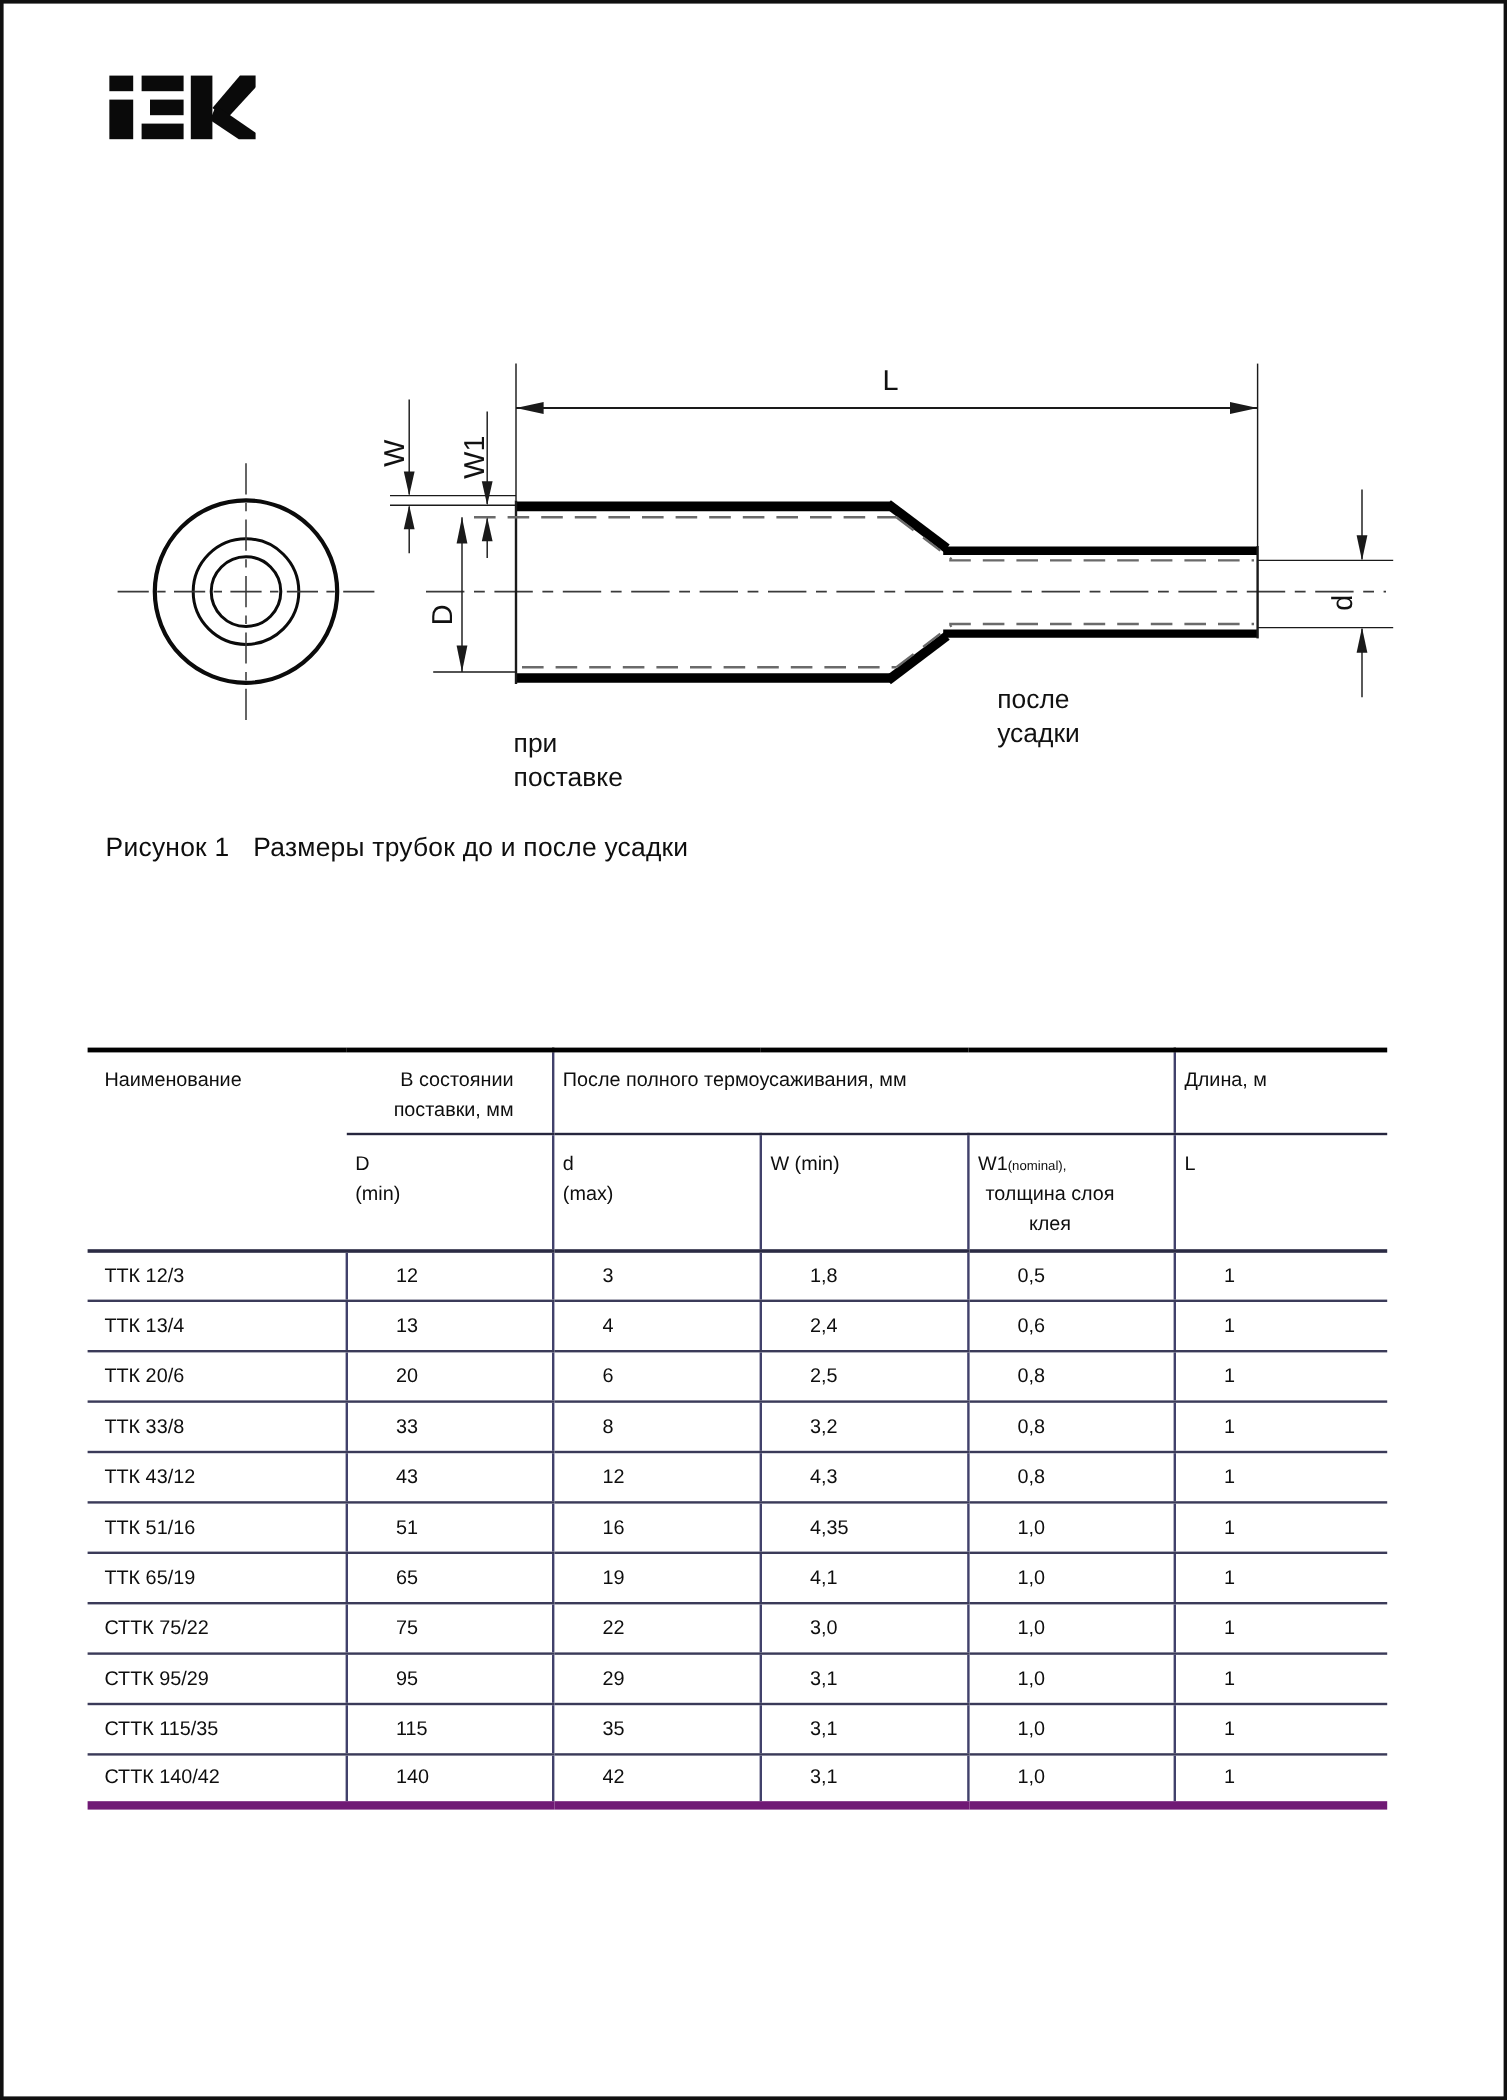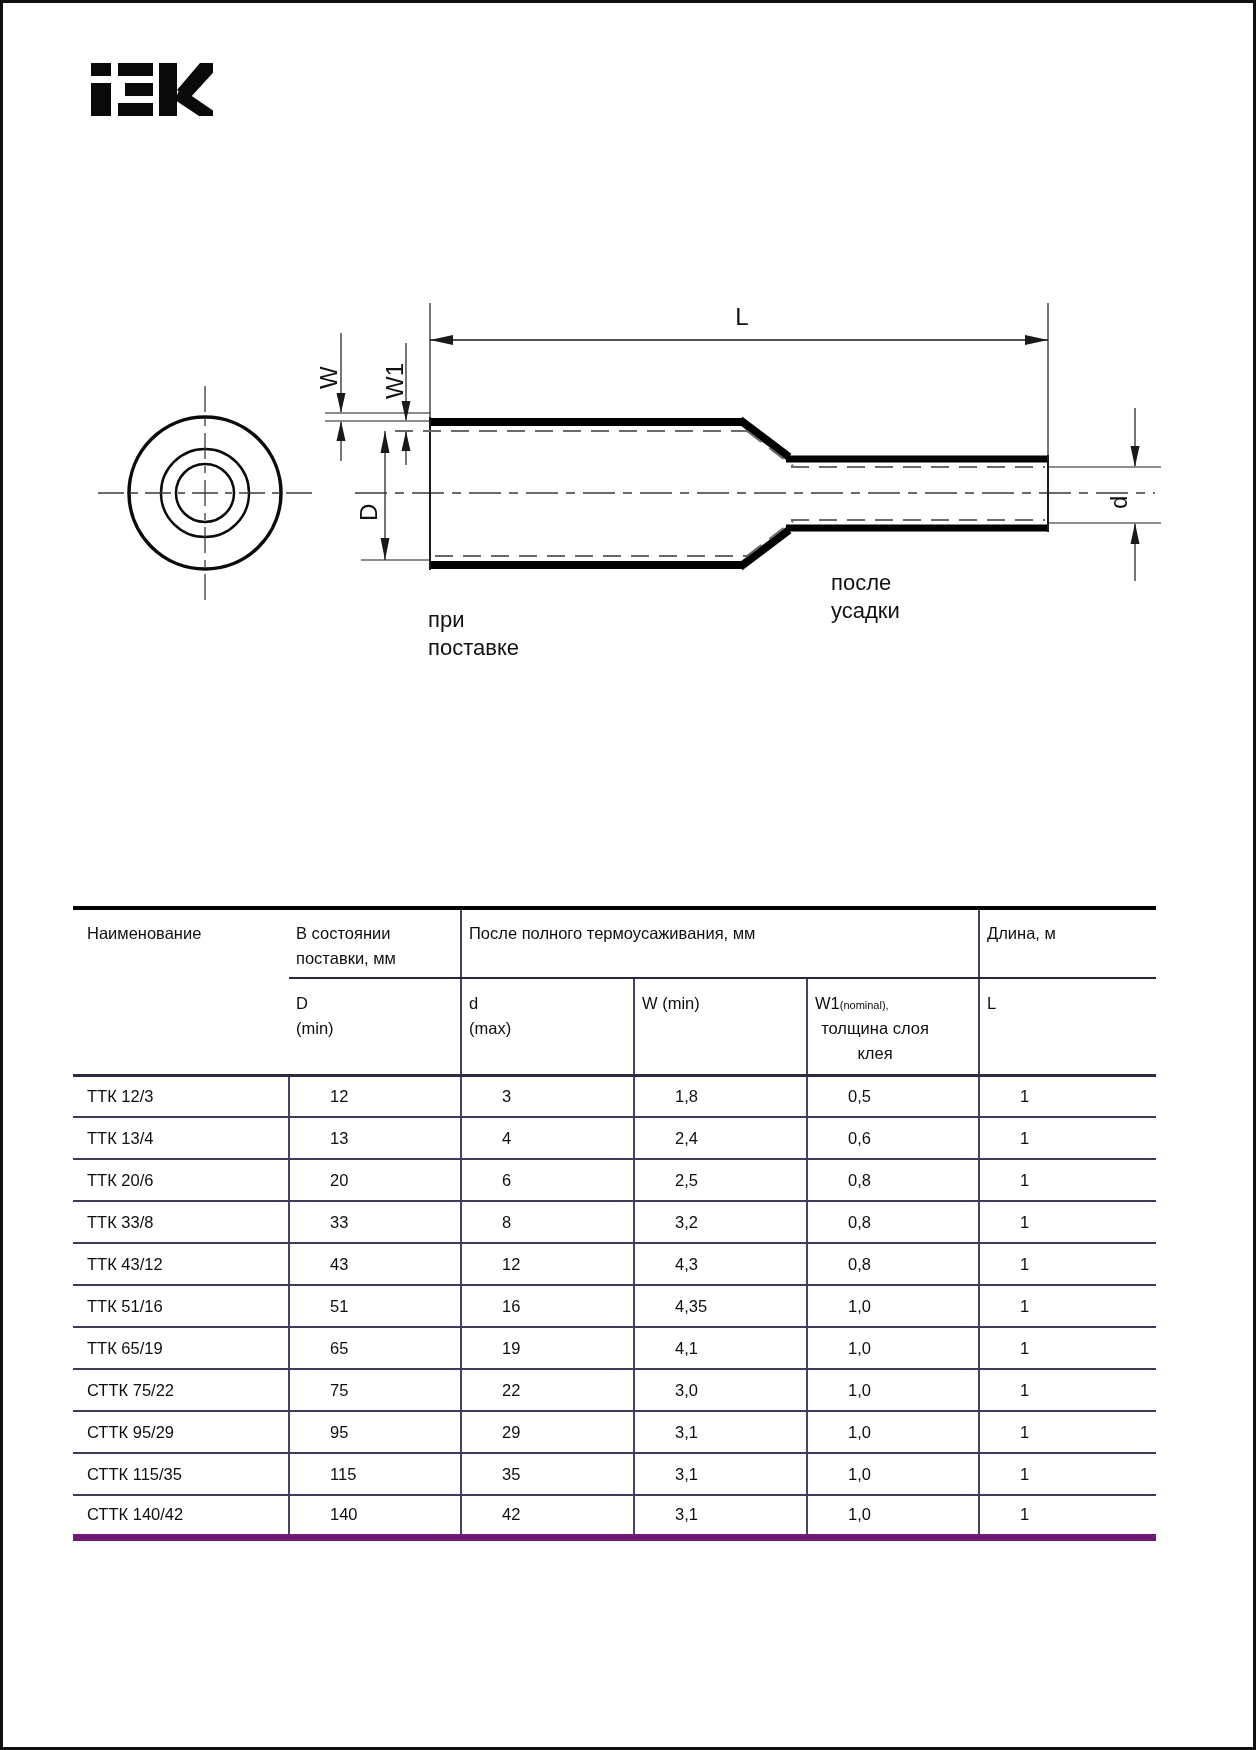--- a/index.html
+++ b/index.html
@@ -12,38 +12,38 @@
   #diagram{position:absolute;left:0;top:0;width:1256px;height:760px;}
   #diagram text{font-family:"Liberation Sans",sans-serif;fill:#111;}
   .dimlabel{font-size:24px;}
   .statelabel{font-size:22px;}
   #caption{
     position:absolute;left:85px;top:690px;font-size:22px;color:#0e0e0e;
     letter-spacing:0.2px;white-space:nowrap;
   }
   #caption .prefix{margin-right:20px;}
   #specs{
-    position:absolute;left:70px;top:903px;width:1083px;
+    position:absolute;left:70px;top:870px;width:1083px;
     border-collapse:collapse;table-layout:fixed;
     font-size:16.5px;color:#0e0e0e;
     border-top:4px solid #000;
   }
   #specs td{padding:0 6px 0 7px;box-sizing:border-box;overflow:hidden;}
   #specs td.c1{padding-left:14px;}
   #specs thead td{vertical-align:top;line-height:1.5;}
   #specs thead tr.h1 td{height:70px;padding-top:11px;}
   #specs thead tr.h2 td{height:97px;padding-top:12px;}
   #specs thead td.hb{border-bottom:2px solid #26263e;}
   #specs thead tr.h2 td, #specs thead td.rowspan2{border-bottom:3px solid #2b2b44;}
   #specs .vl{border-left:2px solid #41416b;}
   #specs tbody td{height:42px;vertical-align:middle;border-bottom:2px solid #3b3b59;}
   #specs tbody td.vl{border-left:2px solid #41416b;padding-left:40px;}
   #specs tbody tr.last td{border-bottom:7px solid #701a75;}
   .smallnote{font-size:11px;}
-  .w170{width:132px;}
+  .w170{width:132px;text-align:right;}
   .w118{width:120px;text-align:center;}
 </style>
 </head>
 <body>
 
 <div id="page">
 
   <div id="logo">
     <svg width="122" height="57" viewBox="0 0 122 57">
       <g fill="#0a0a0a">
@@ -139,20 +139,23 @@
       <polygon points="1132,520 1127.5,541 1136.5,541" stroke="none"></polygon>
     </g>
     <text class="dimlabel" transform="translate(1124,506) rotate(-90)">d</text>
 
     <text class="statelabel" x="425" y="624">при</text>
     <text class="statelabel" x="425" y="652">поставке</text>
     <text class="statelabel" x="828" y="587">после</text>
     <text class="statelabel" x="828" y="615">усадки</text>
   </svg>
 
+  <div id="caption">
+    <span class="prefix">Рисунок 1</span><span>Размеры трубок до и после усадки</span>
+  </div>
 
   <table id="specs">
     <colgroup>
       <col style="width:216px">
         <col style="width:172px">
         <col style="width:173px">
       <col style="width:173px">
         <col style="width:172px">
         <col style="width:177px">
     </colgroup>

